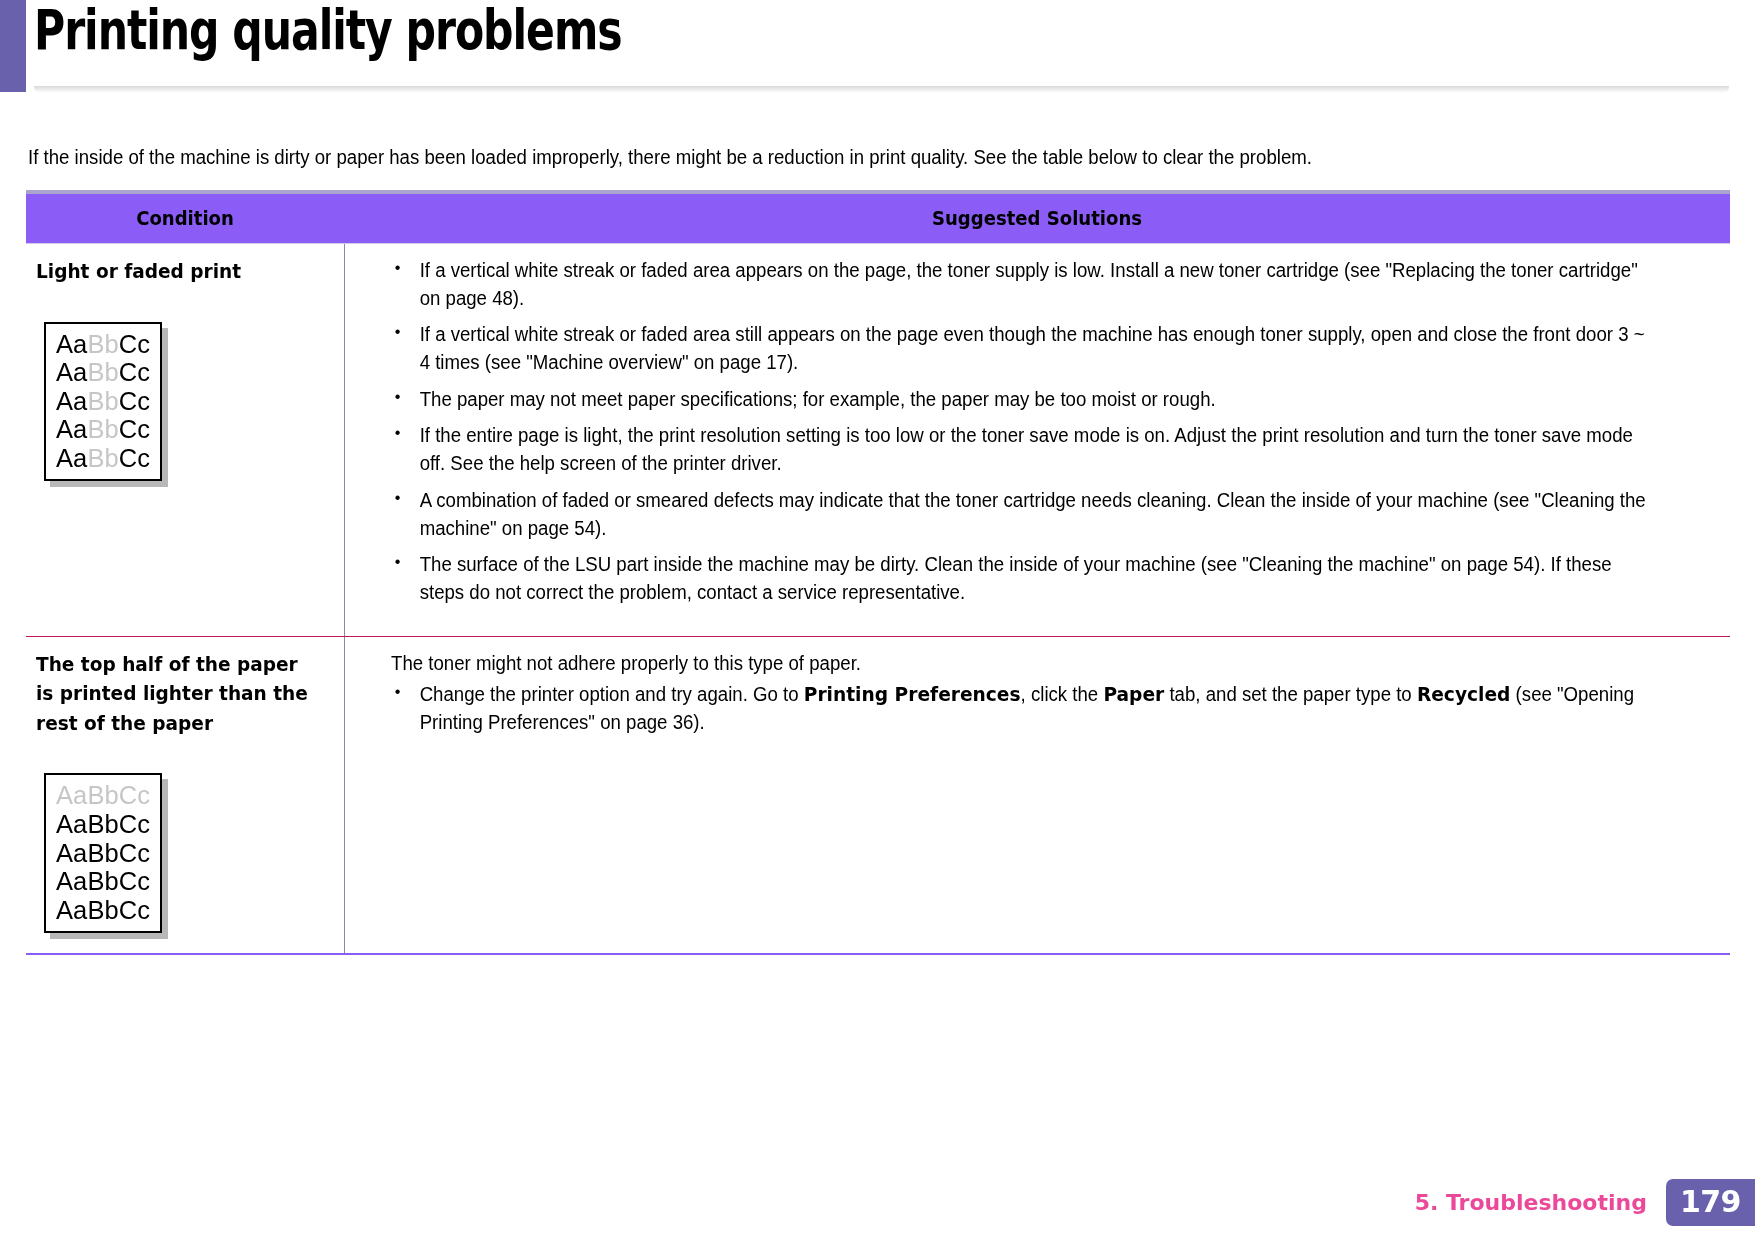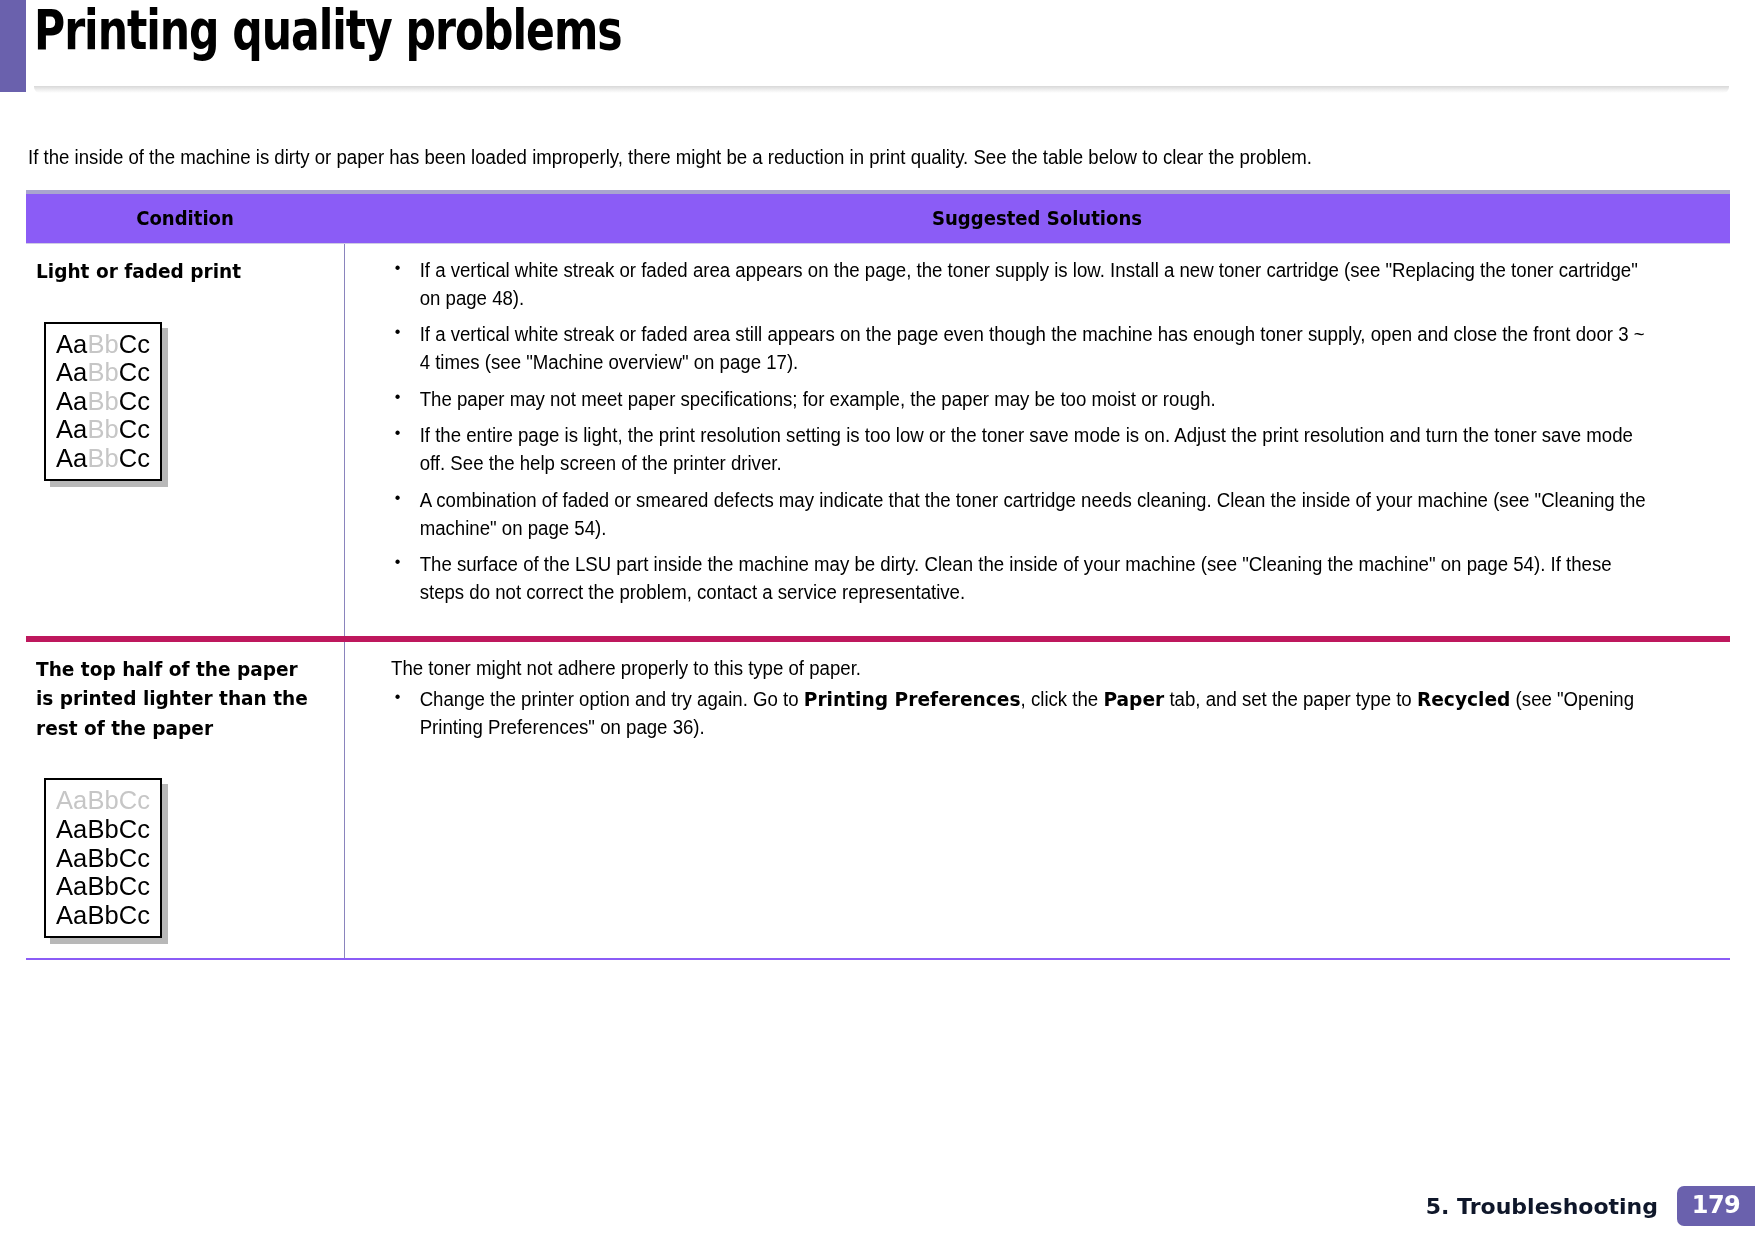--- a/index.html
+++ b/index.html
@@ -80,21 +80,21 @@
     text-align: center;
     font-family: "DejaVu Sans", sans-serif;
     transform: scaleX(0.95);
   }
   .qtable th.col-condition { width: 318px; }
   .qtable th.col-solutions { width: 1386px; }
 
   .qtable td {
     vertical-align: top;
     padding: 13px 0 20px 0;
-    border-bottom: 6px solid #be185d;
+    border-bottom: 1px solid #be185d;
   }
   .qtable tr.last-row td { border-bottom: 2px solid #8b5cf6; }
 
   td.cell-condition {
     width: 318px;
     padding-left: 10px;
     padding-right: 14px;
     border-right: 1px solid #8a84bd;
   }
   td.cell-solutions {
@@ -183,29 +183,29 @@
   }
   .footer-inner {
     position: absolute;
     right: 0; bottom: 14px;
     display: flex;
     align-items: center;
   }
   .footer-chapter {
     font-size: 22px;
     font-weight: bold;
-    color: #0f172a;
+    color: #ec4899;
     font-family: "DejaVu Sans", sans-serif;
     margin-right: 19px;
     white-space: nowrap;
   }
   .footer-pageno {
     background: #6a61ad;
     color: #ffffff;
-    font-size: 24px;
+    font-size: 30px;
     font-weight: bold;
     font-family: "DejaVu Sans", sans-serif;
     padding: 5px 14px 7px 14px;
     border-radius: 7px 0 0 7px;
     min-width: 78px;
     text-align: center;
     letter-spacing: -0.5px;
   }
 </style>
 </head>

